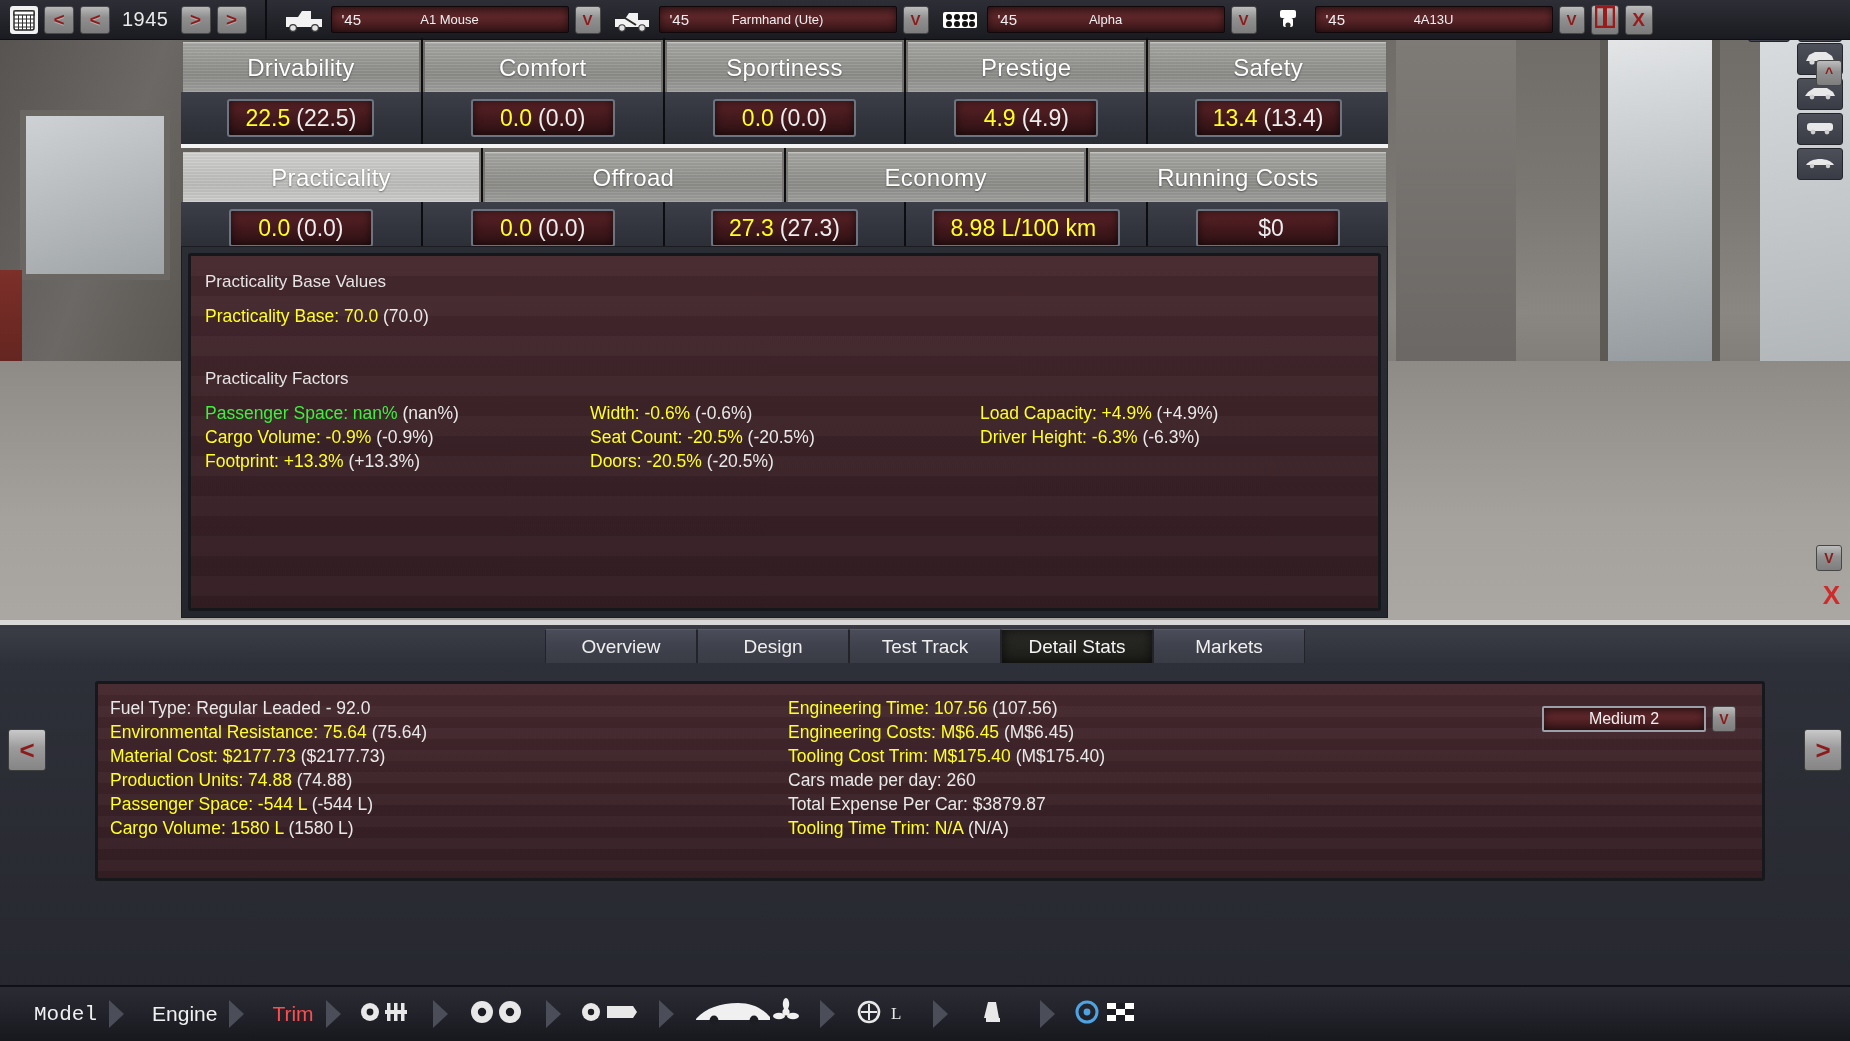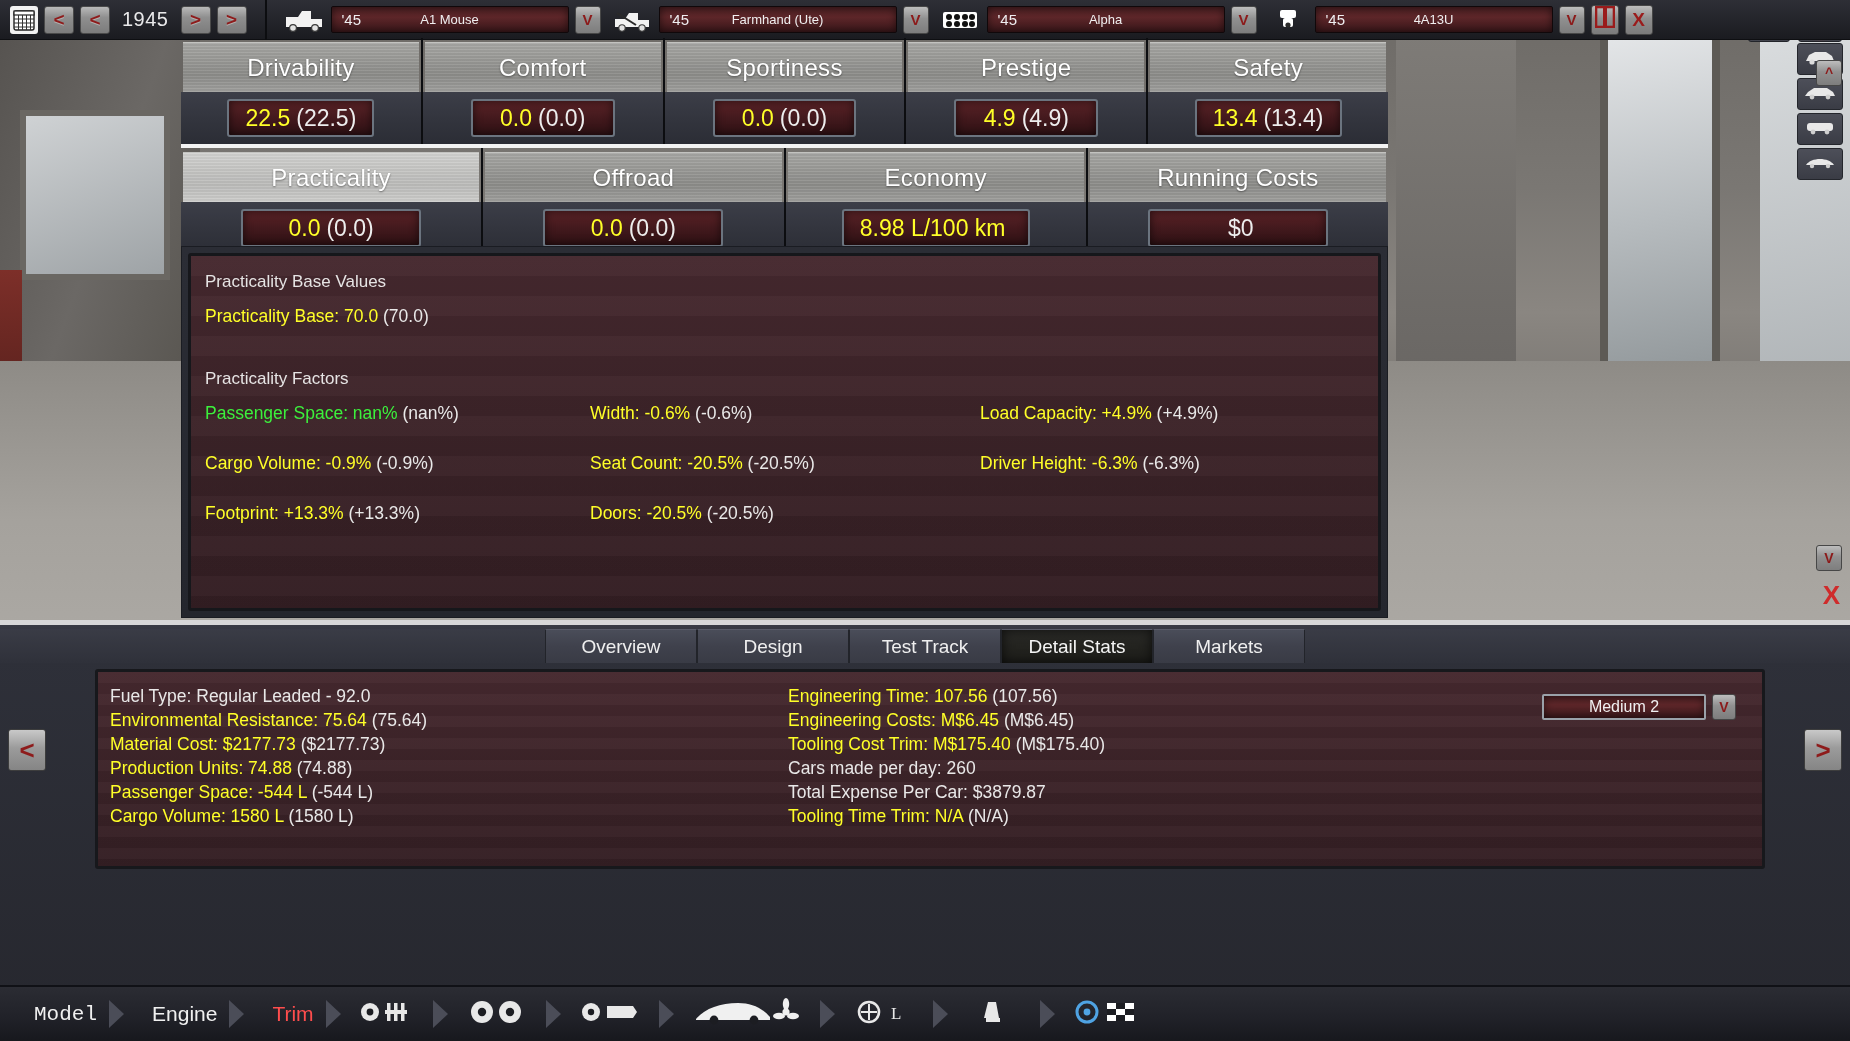--- a/index.html
+++ b/index.html
@@ -169,21 +169,21 @@
     padding: 16px 14px;
     position: relative;
   }
   .sectionTitle { color: #e6e4e4; font-size: 17px; margin-bottom: 14px; }
   .baseLine { font-size: 17.5px; margin-bottom: 42px; }
   .k-yellow { color: #ffff28; }
   .k-green  { color: #3cf03c; }
   .k-white  { color: #e9e8e8; }
   .factorGrid {
     display: grid; grid-template-columns: 385px 390px 1fr;
-    row-gap: 29px; margin-top: 10px;
+    row-gap: 3px; margin-top: 10px;
   }
   .factorGrid div { font-size: 17.5px; white-space: nowrap; }
 
   
   .bottomArea {
     position: absolute; left: 0; top: 620px; width: 1850px; height: 421px;
     background: linear-gradient(180deg, #393b44 0%, #2e3039 7%, #26272e 100%);
     border-top: 5px solid #d8d8d8;
   }
   .tabsRow {
@@ -202,21 +202,21 @@
   .tab.active {
     background: linear-gradient(180deg,#2b2b28 0%, #23231f 50%, #1d1d1a 100%);
     color: #f4f4f4;
     box-shadow: inset 0 0 12px rgba(0,0,0,.7);
   }
   .tabfill-left, .tabfill-right {
     height: 34px; flex: 1 1 auto;
     background: linear-gradient(180deg,#3a3c46,#2f313a);
   }
   .statsPanel {
-    position: absolute; left: 95px; top: 44px; width: 1670px; height: 200px;
+    position: absolute; left: 95px; top: 56px; width: 1670px; height: 200px;
     background:
       repeating-linear-gradient(180deg, rgba(255,255,255,.02) 0 11px, rgba(0,0,0,.05) 11px 22px),
       linear-gradient(180deg, #46292f 0%, #3d2429 50%, #341f24 100%);
     border: 3px solid #17181c;
     border-radius: 3px;
   }
   .statsCols { display: flex; padding: 12px 0 0 8px; position: relative; }
   .col { display: flex; flex-direction: column; }
   .col.left { width: 682px; padding-left: 4px; }
   .col.mid  { width: 600px; }
@@ -580,20 +580,26 @@
         </div>
       </div>
       <div class="statcell statvalrow">
         <div class="statval">
           <span class="main">0.0</span>
           <span class="paren">(0.0)</span>
         </div>
       </div>
       <div class="statcell statvalrow">
         <div class="statval">
+          <span class="main">27.3</span>
+          <span class="paren">(27.3)</span>
+        </div>
+      </div>
+      <div class="statcell statvalrow">
+        <div class="statval">
           <span class="main">8.98 L/100 km</span>
           <span class="paren"></span>
         </div>
       </div>
       <div class="statcell statvalrow">
         <div class="statval">
           <span class="main"></span>
           <span class="paren">$0</span>
         </div>
       </div>

